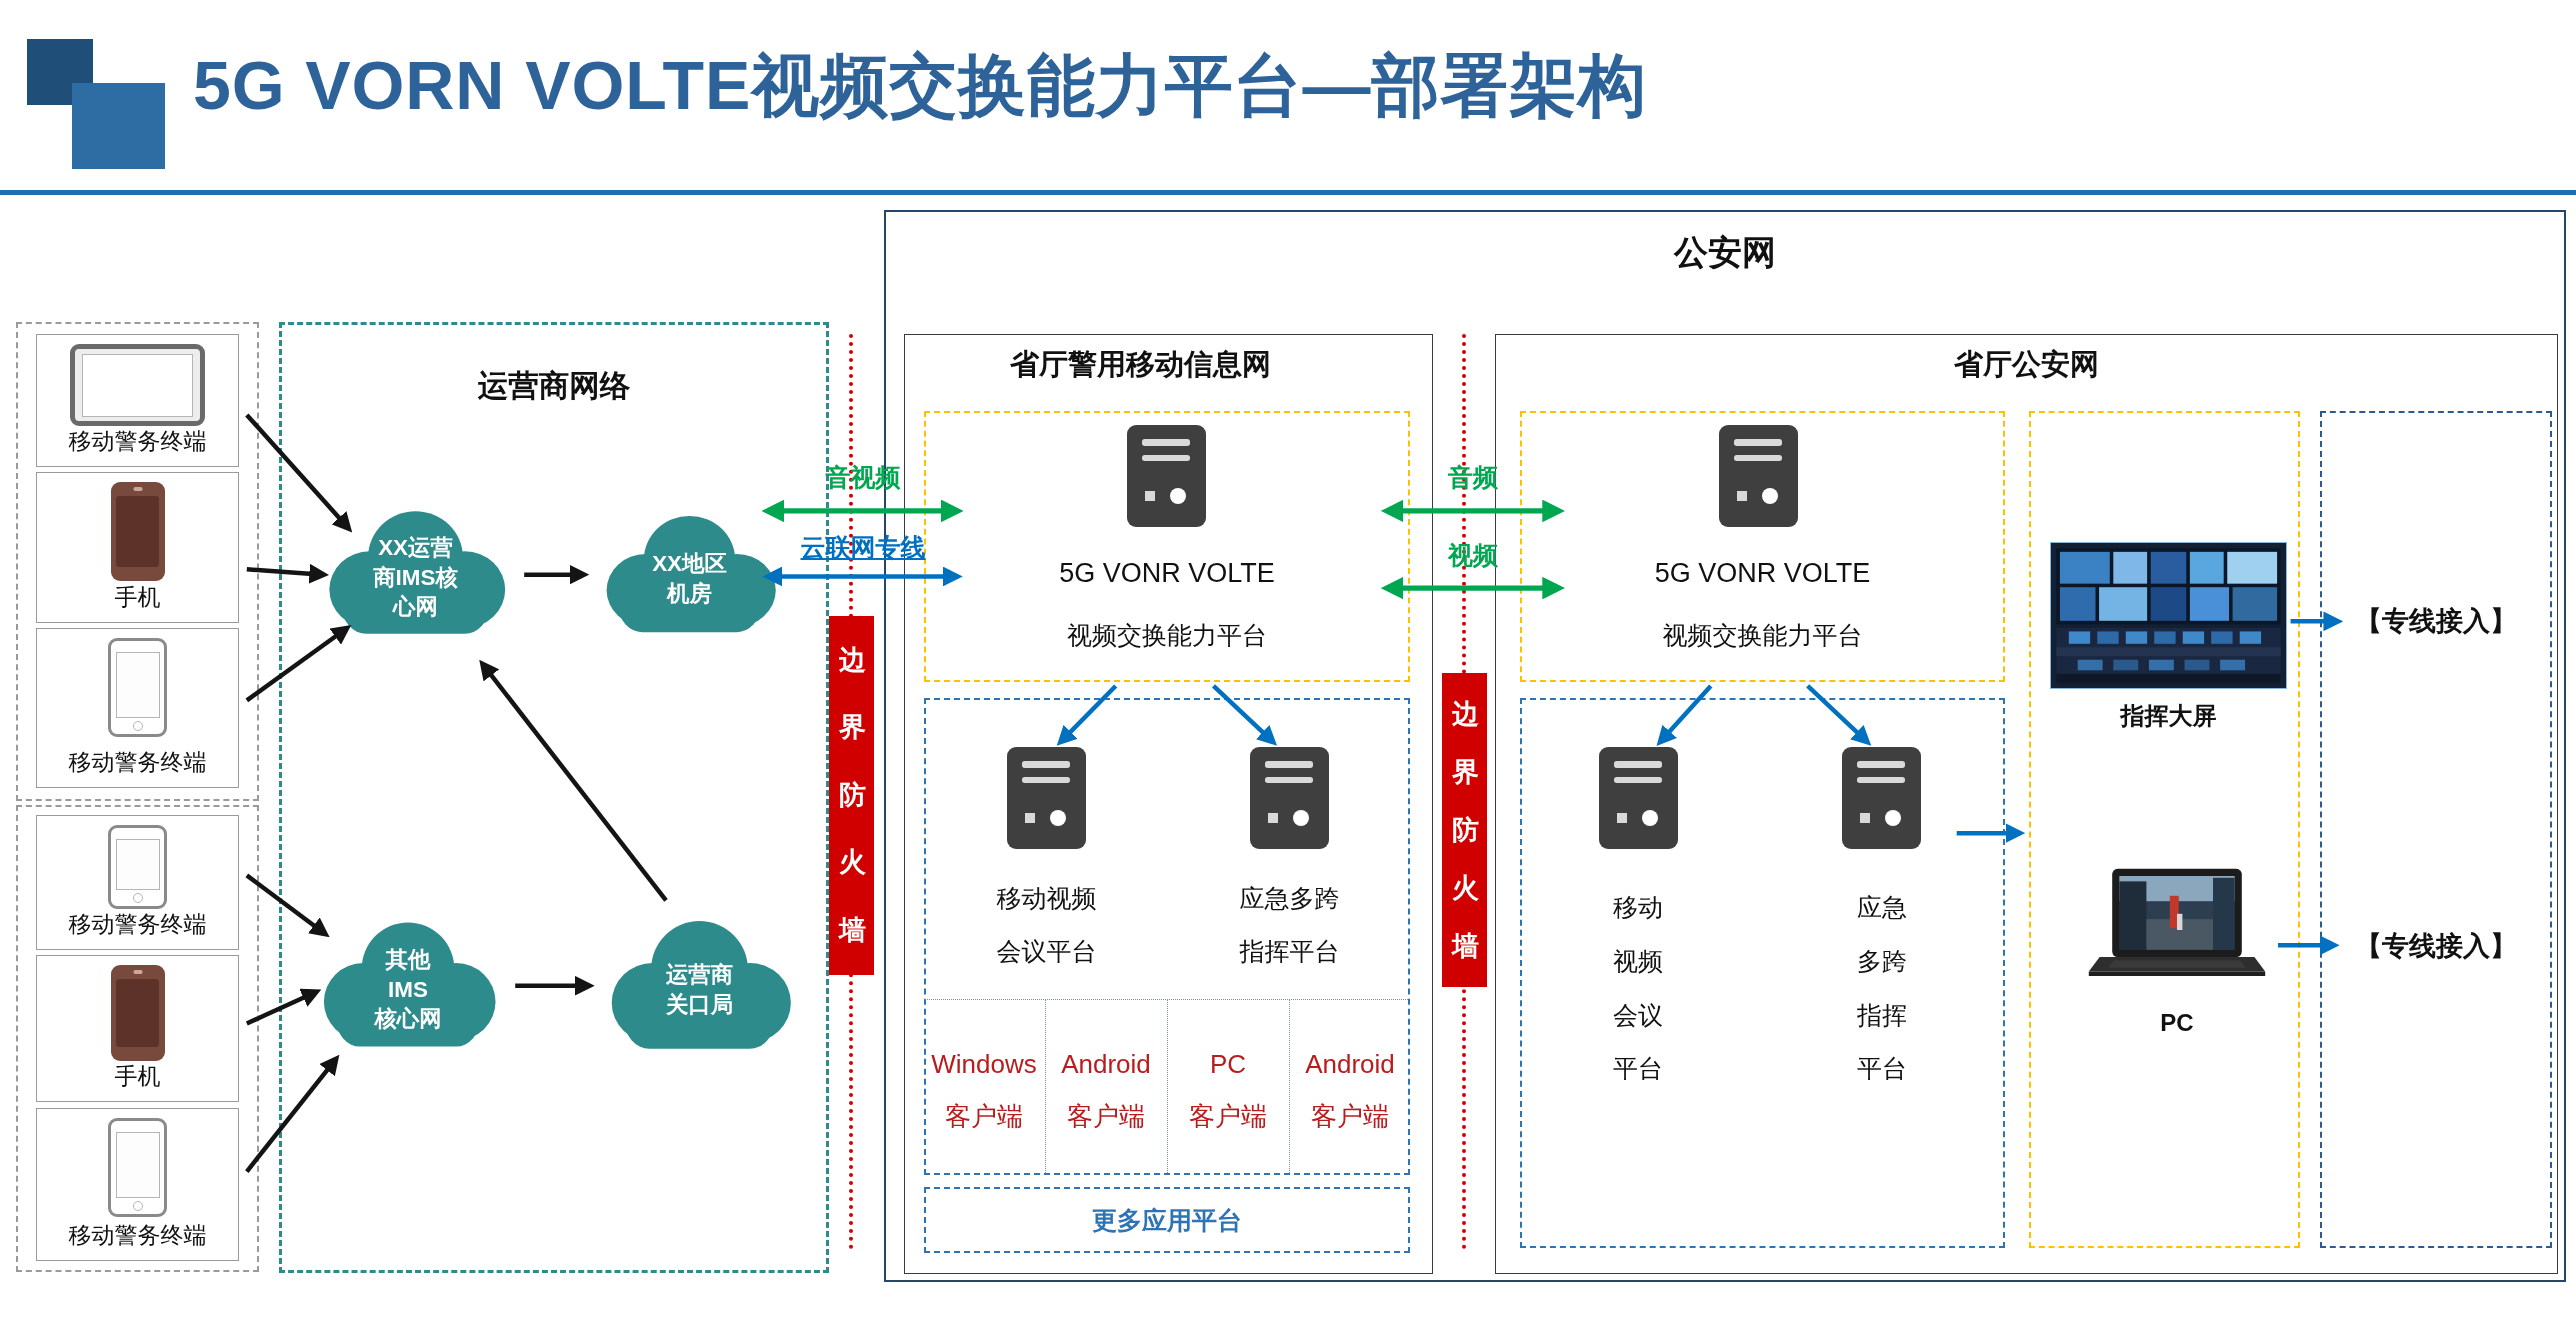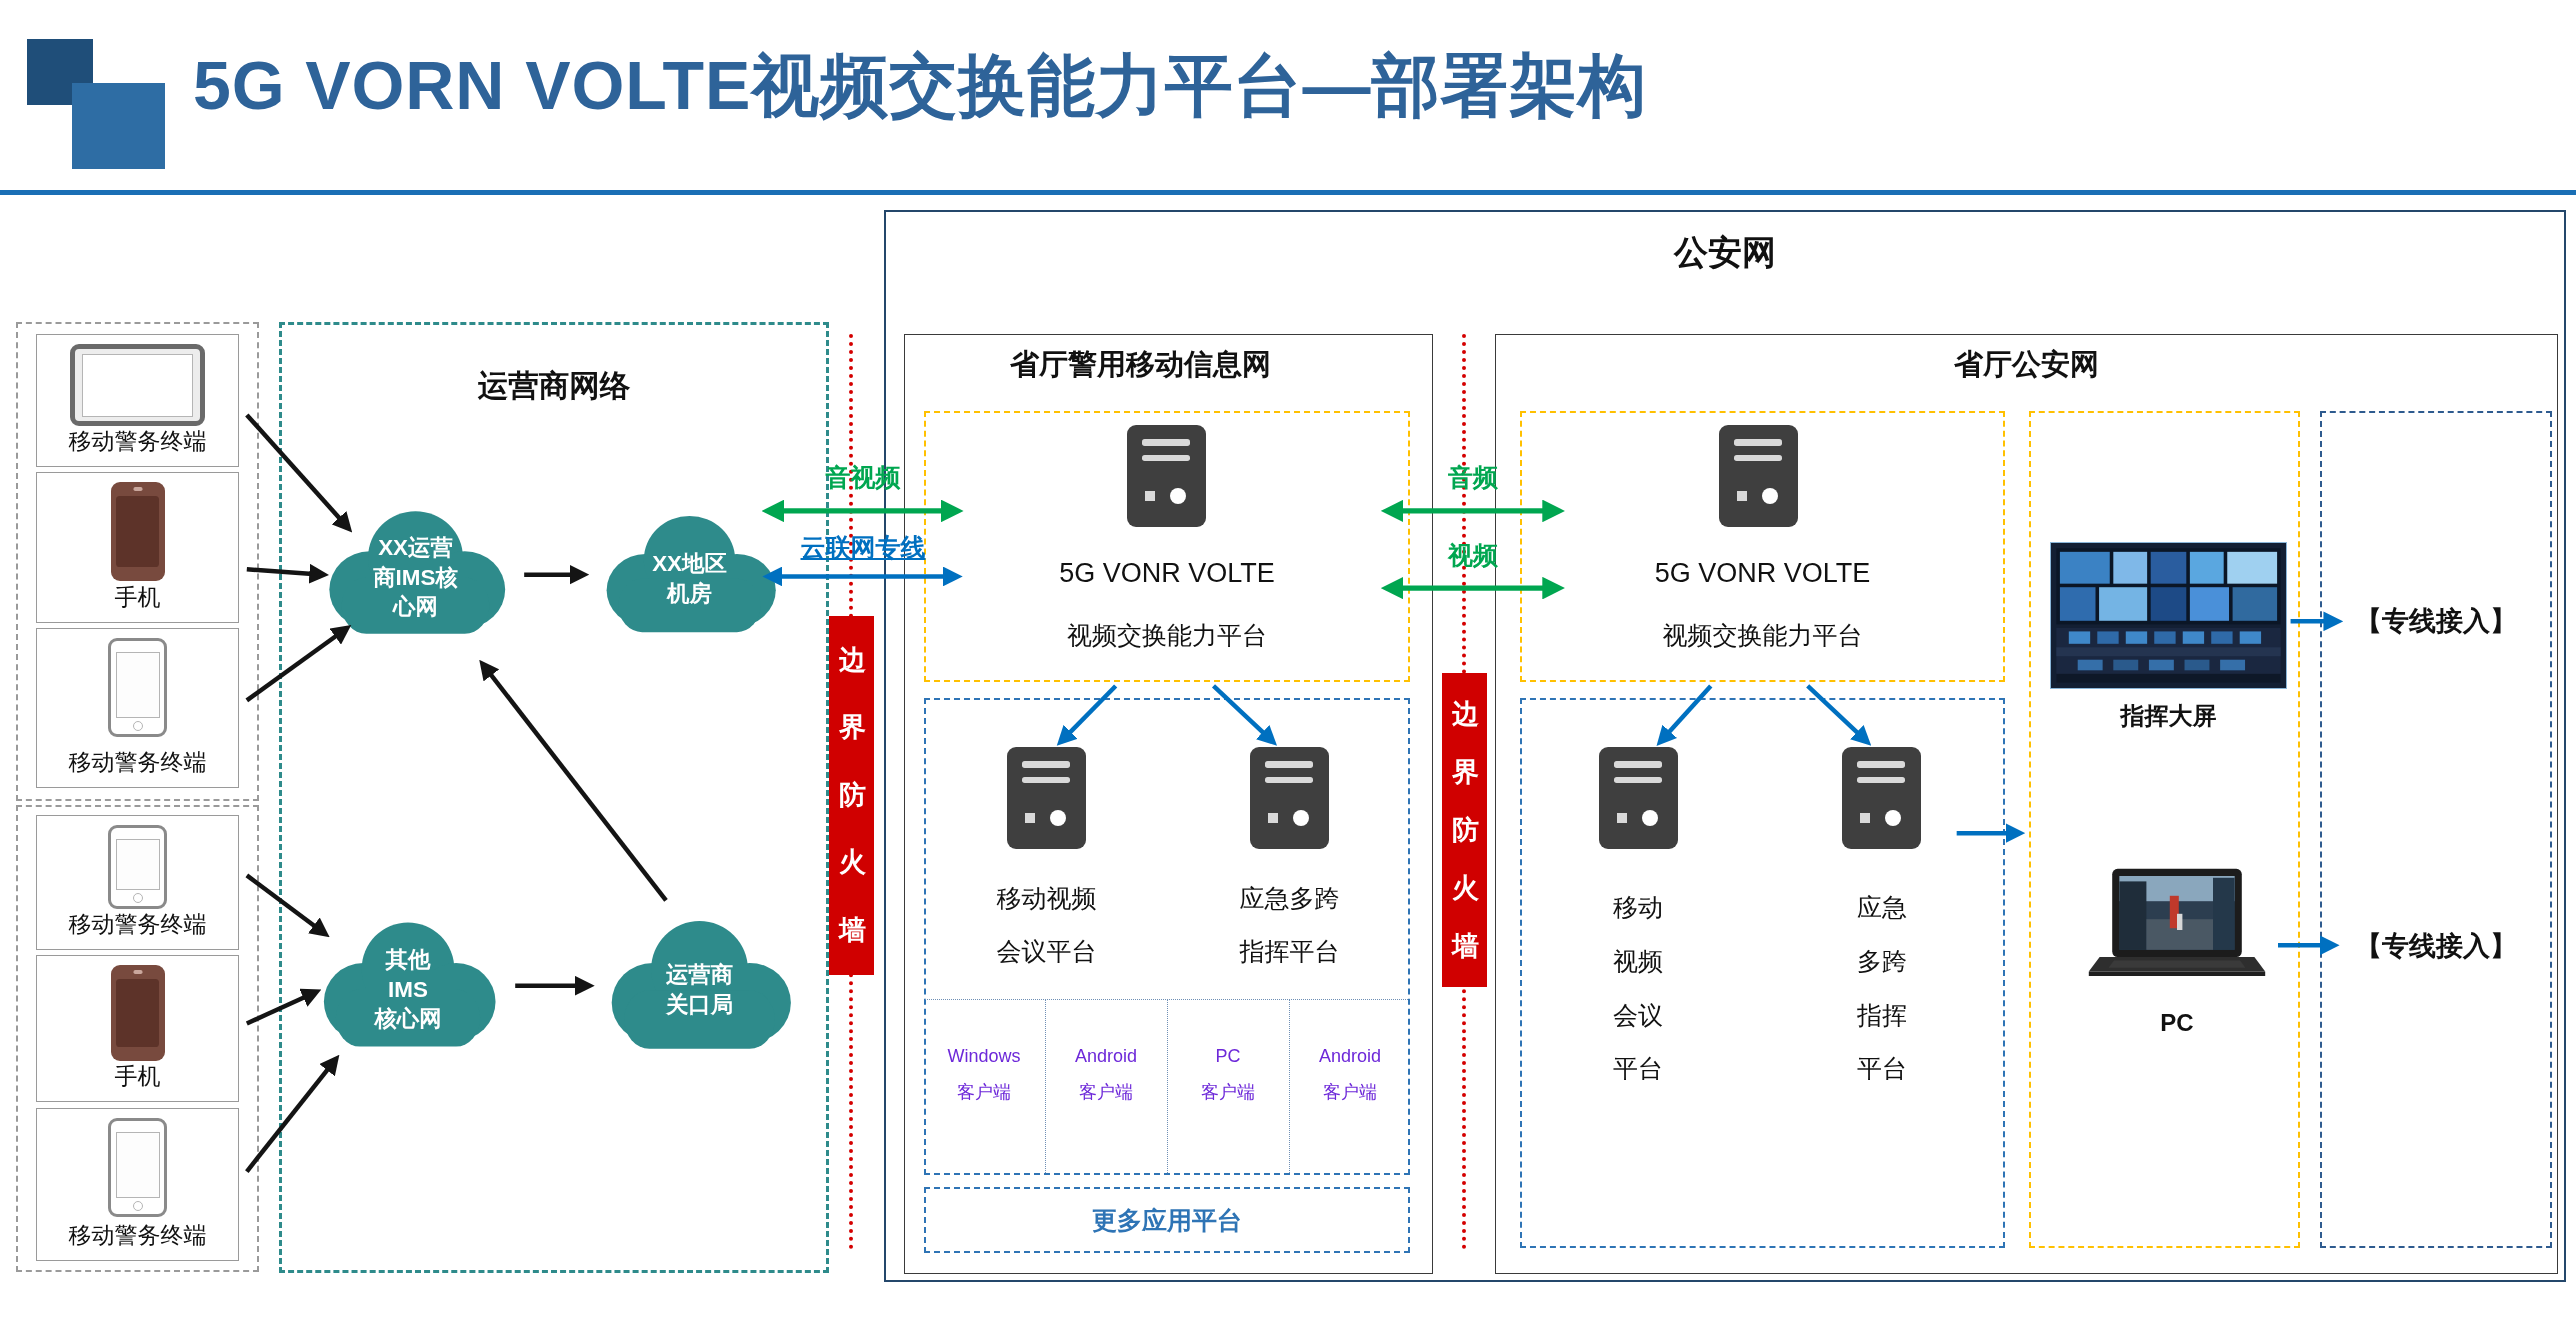--- a/index.html
+++ b/index.html
@@ -48,21 +48,21 @@
   .sec-title{font-size:34px;font-weight:bold;}
   .sub-box{border:1.8px solid #3a3a3a;background:#fff;}
   .sub-title{font-size:29px;font-weight:bold;}
   .dash-yellow{border:2.7px dashed #ffc000;}
   .dash-blue{border:2.7px dashed #2e74b5;}
   .dash-navy{border:2.7px dashed #2e5b8f;}
   .platform-name{font-size:27px;color:#111;}
   .platform-desc{font-size:25px;color:#111;}
   .server-label{font-size:25px;color:#111;line-height:2.1;}
   .server-label4{font-size:25px;color:#111;line-height:2.15;}
-  .client-label{font-size:18px;color:#6d28d9;line-height:2.0;}
+  .client-label{font-size:26px;color:#b91c1c;line-height:2.0;}
   .more-label{font-size:25px;font-weight:bold;color:#2e74b5;}
   .green-label{color:#00a650;font-size:25px;font-weight:600;white-space:nowrap;}
   .blue-label{color:#0070c0;font-size:25px;font-weight:600;white-space:nowrap;text-decoration:underline;}
   .access-label{font-size:27px;font-weight:bold;color:#111;white-space:nowrap;}
   .caption{font-size:24px;color:#111;font-weight:bold;}
   .dot-sep-v{position:absolute;width:0;border-left:1.8px dotted #6f8fb5;}
   .dot-sep-h{position:absolute;height:0;border-top:1.8px dotted #6f8fb5;}
 
   
   .server{position:absolute;width:79px;height:102px;background:#3f3f3f;border-radius:9px;}

